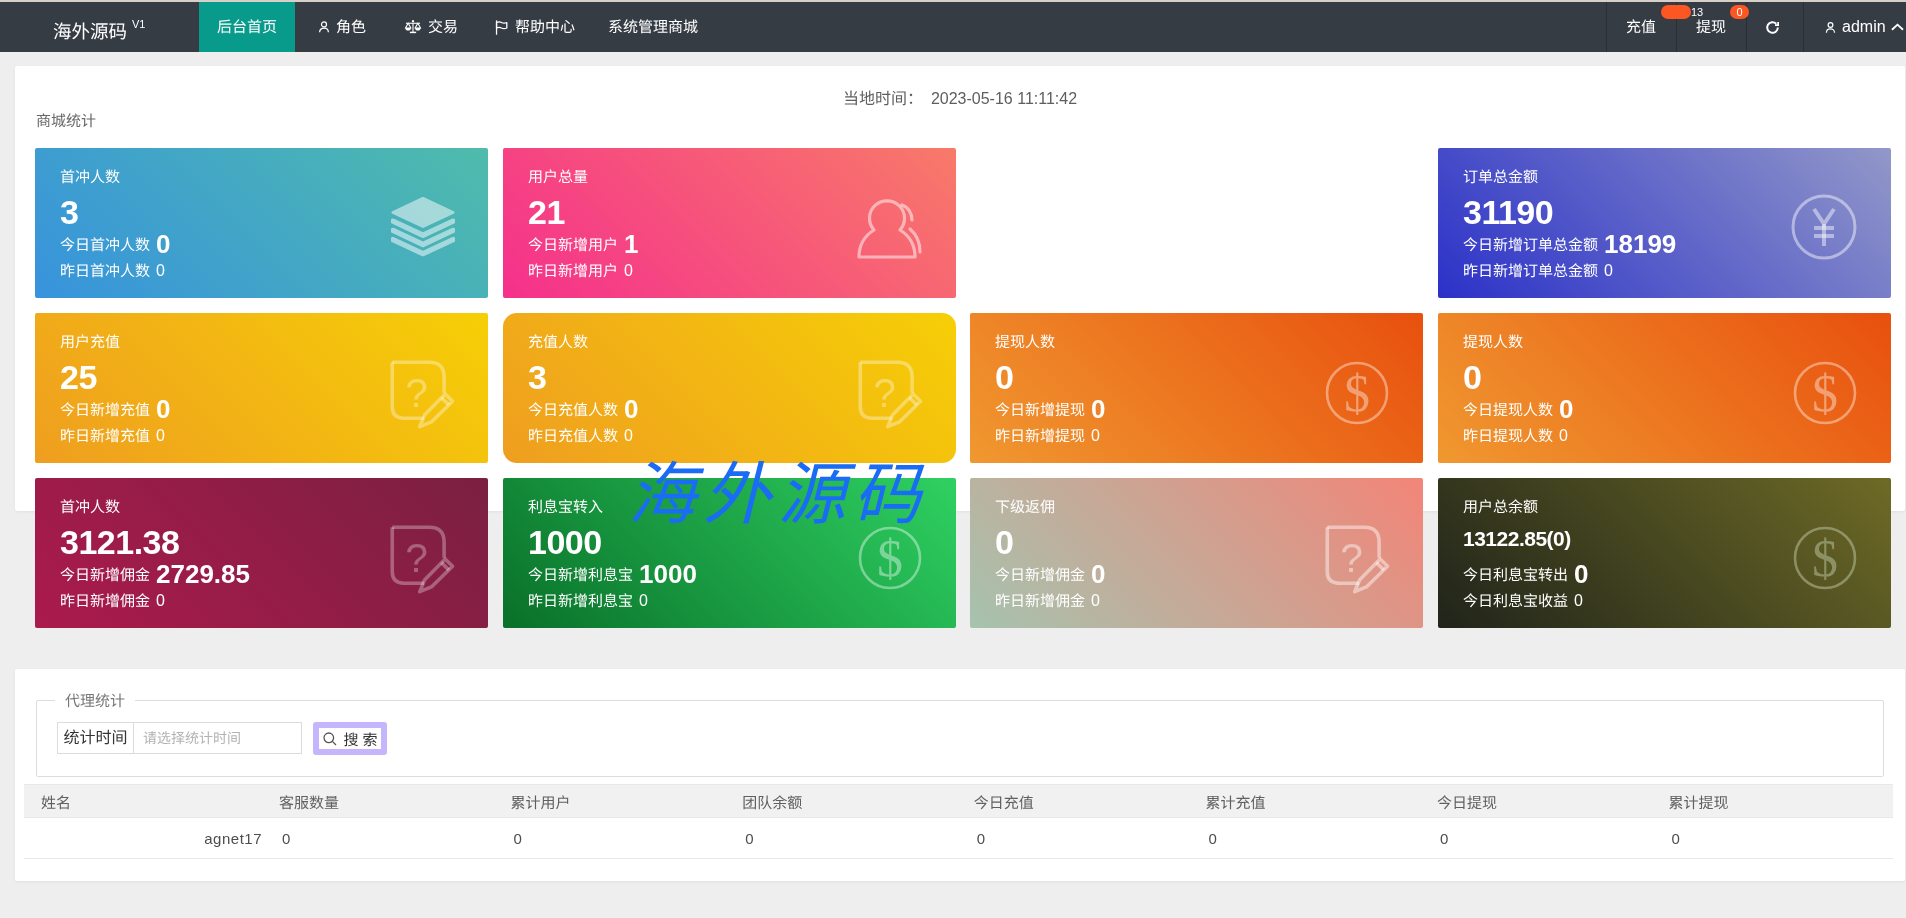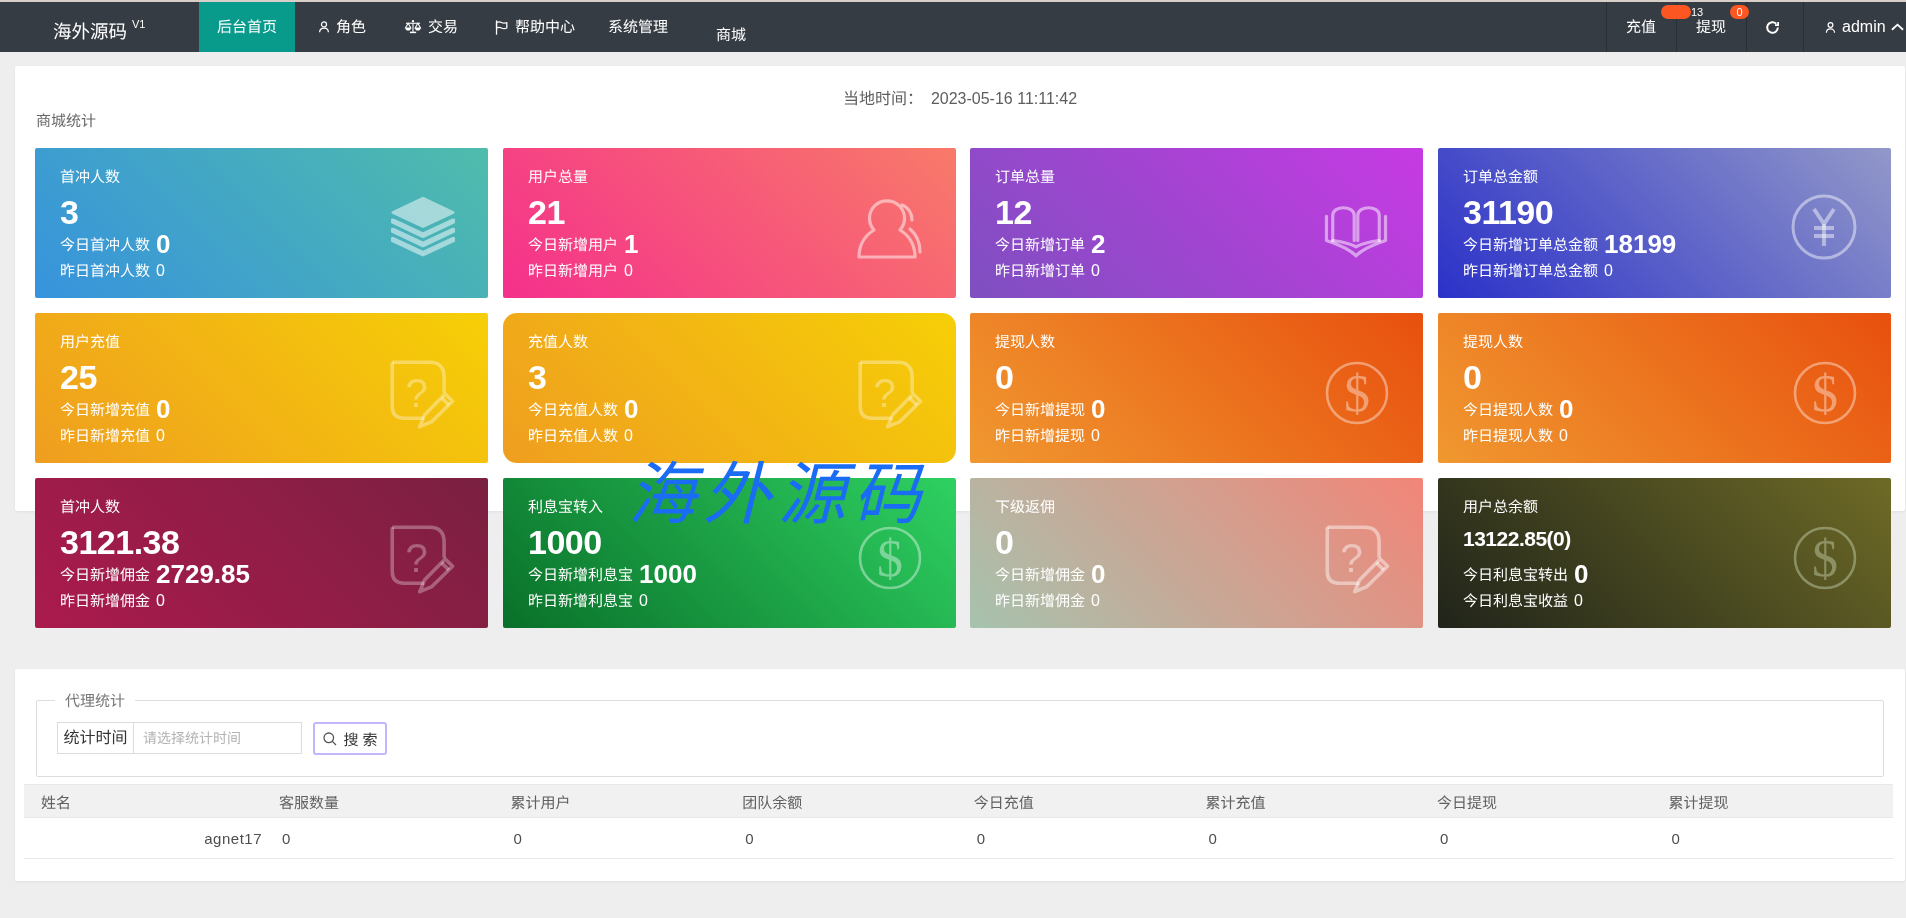--- a/index.html
+++ b/index.html
@@ -47,21 +47,21 @@
 #c11{background:linear-gradient(45deg,#a6c3ae,#f28578);}
 #c12{background:linear-gradient(45deg,#20241a,#6e6a26);}
 
 #wm{position:absolute;left:628px;top:459px;width:330px;line-height:72px;font-size:68px;letter-spacing:7px;font-weight:normal;color:#1b6cf5;font-family:"Liberation Serif",serif;font-style:italic;z-index:10;white-space:nowrap;}
 
 #panel2{position:absolute;left:15px;top:669px;width:1890px;height:212px;background:#fff;border-radius:2px;box-shadow:0 1px 3px rgba(0,0,0,0.06);}
 #fset{position:absolute;left:21px;top:31px;width:1848px;height:77px;border:1px solid #ddd;border-radius:2px;}
 #fset .legend{position:absolute;left:18px;top:-9px;background:#fff;padding:0 10px;font-size:15px;color:#777;line-height:18px;}
 #lbl{position:absolute;left:42px;top:53px;width:77px;height:32px;border:1px solid #dcdcdc;background:#fff;font-size:16px;color:#333;text-align:center;line-height:30px;}
 #inp{position:absolute;left:118px;top:53px;width:169px;height:32px;border:1px solid #dcdcdc;background:#fff;font-size:14px;color:#b3b3b3;line-height:30px;padding-left:9px;}
-#btn{position:absolute;left:298px;top:53px;width:74px;height:33px;border:2px solid #c4b5fd;border-radius:3px;background:#fff;font-size:15px;color:#333;display:flex;align-items:center;justify-content:center;gap:5px;}
+#btn{position:absolute;left:298px;top:53px;width:74px;height:33px;border:6px solid #c4b5fd;border-radius:3px;background:#fff;font-size:15px;color:#333;display:flex;align-items:center;justify-content:center;gap:5px;}
 table{position:absolute;left:9px;top:115px;width:1869px;border-collapse:collapse;table-layout:fixed;}
 th{background:#f1f1f1;height:33px;font-weight:normal;font-size:15px;color:#606060;text-align:left;padding-left:17px;border-top:1px solid #e8e8e8;border-bottom:1px solid #e8e8e8;}
 td{height:41px;font-size:15px;color:#4d4d4d;padding-left:20px;border-bottom:1px solid #e8e8e8;background:#fff;}
 </style>
 </head>
 <body>
 <div id="topstrip"></div>
 <div id="nav">
   <div id="logo">海外源码<sup>V1</sup></div>
   <div class="tab" id="tab-home">后台首页</div>
@@ -86,21 +86,21 @@
     <span>交易</span>
   </div>
   <div class="tab nitem" style="left:493px;">
     <svg width="17" height="17" viewBox="0 0 24 24" fill="none" stroke="#fff" stroke-width="1.8">
         <path d="M5 2.5v19" stroke-linecap="round"></path>
         <path d="M5 5 C7.5 3.6 9.5 3.6 12 5 C14.5 6.4 16.5 6.4 19.5 5 V12.7 C16.5 14.1 14.5 14.1 12 12.7 C9.5 11.3 7.5 11.3 5 12.7 Z" stroke-linejoin="round"></path>
       </svg>
     <span>帮助中心</span>
   </div>
   <div class="tab" style="left:608px;">系统管理</div>
-  <div class="tab" style="left:716px;margin-top:8px;">商城</div>
+  <div class="tab" style="left:668px;">商城</div>
 
   <div class="ndiv" style="left:1606px;"></div>
   <div class="ndiv" style="left:1676px;"></div>
   <div class="ndiv" style="left:1746px;"></div>
   <div class="ndiv" style="left:1803px;"></div>
   <div class="tab" style="left:1626px;">充值</div>
   <div class="badge" style="left:1661px;top:3px;width:26px;padding-left:30px;">13</div>
   <div class="tab" style="left:1696px;">提现</div>
   <div class="badge" style="left:1730px;top:3px;width:19px;">0</div>
   <div class="tab" style="left:1765px;top:0;">
@@ -143,32 +143,20 @@
   </div>
   <div class="card cB r1" id="c2">
     <div class="t1">用户总量</div>
       <div class="num">21</div>
     <div class="l3">今日新增用户<b>1</b></div>
     <div class="l4">昨日新增用户<span>0</span></div>
     <svg class="icon" style="right:33px;top:49px;" width="68" height="64" viewBox="0 0 68 64" fill="none" stroke="rgba(255,255,255,0.5)" stroke-width="3.2" stroke-linecap="round">
         <path d="M4 60 C4 46 11 38 19 33 A17.5 17.5 0 1 1 45 33 C53 38 60 46 60 60 Z" stroke-linejoin="round"></path>
         <path d="M47 8 C53 10 57 16 57 23"></path>
         <path d="M55 32 C62 38 65 45 65 55"></path>
-      </svg>
-  </div>
-  <div class="card cC r1" id="c3">
-    <div class="t1">订单总量</div>
-      <div class="num">12</div>
-    <div class="l3">今日新增订单<b>2</b></div>
-    <div class="l4">昨日新增订单<span>0</span></div>
-    <svg class="icon" style="right:33px;top:48px;" width="68" height="64" viewBox="0 0 76 66" fill="none" stroke="rgba(255,255,255,0.5)" stroke-width="3.6" stroke-linecap="round" stroke-linejoin="round">
-        <path d="M12 47 V19 C12 7.5 36 7.5 36 19 V47"></path>
-        <path d="M64 47 V19 C64 7.5 40 7.5 40 19 V47"></path>
-        <path d="M12 47 C20 48 30 50 38 54 C46 50 56 48 64 47"></path>
-        <path d="M5 20 V47 C17 51 30 56 38 64 C46 56 59 51 71 47 V20"></path>
       </svg>
   </div>
   <div class="card cD r1" id="c4">
     <div class="t1">订单总金额</div>
       <div class="num">31190</div>
     <div class="l3">今日新增订单总金额<b>18199</b></div>
     <div class="l4">昨日新增订单总金额<span>0</span></div>
     <svg class="icon" style="right:33px;top:45px;" width="68" height="68" viewBox="0 0 68 68" fill="none" stroke="rgba(255,255,255,0.45)">
         <circle cx="34" cy="34" r="31" stroke-width="3"></circle>
         <g stroke-width="4">

